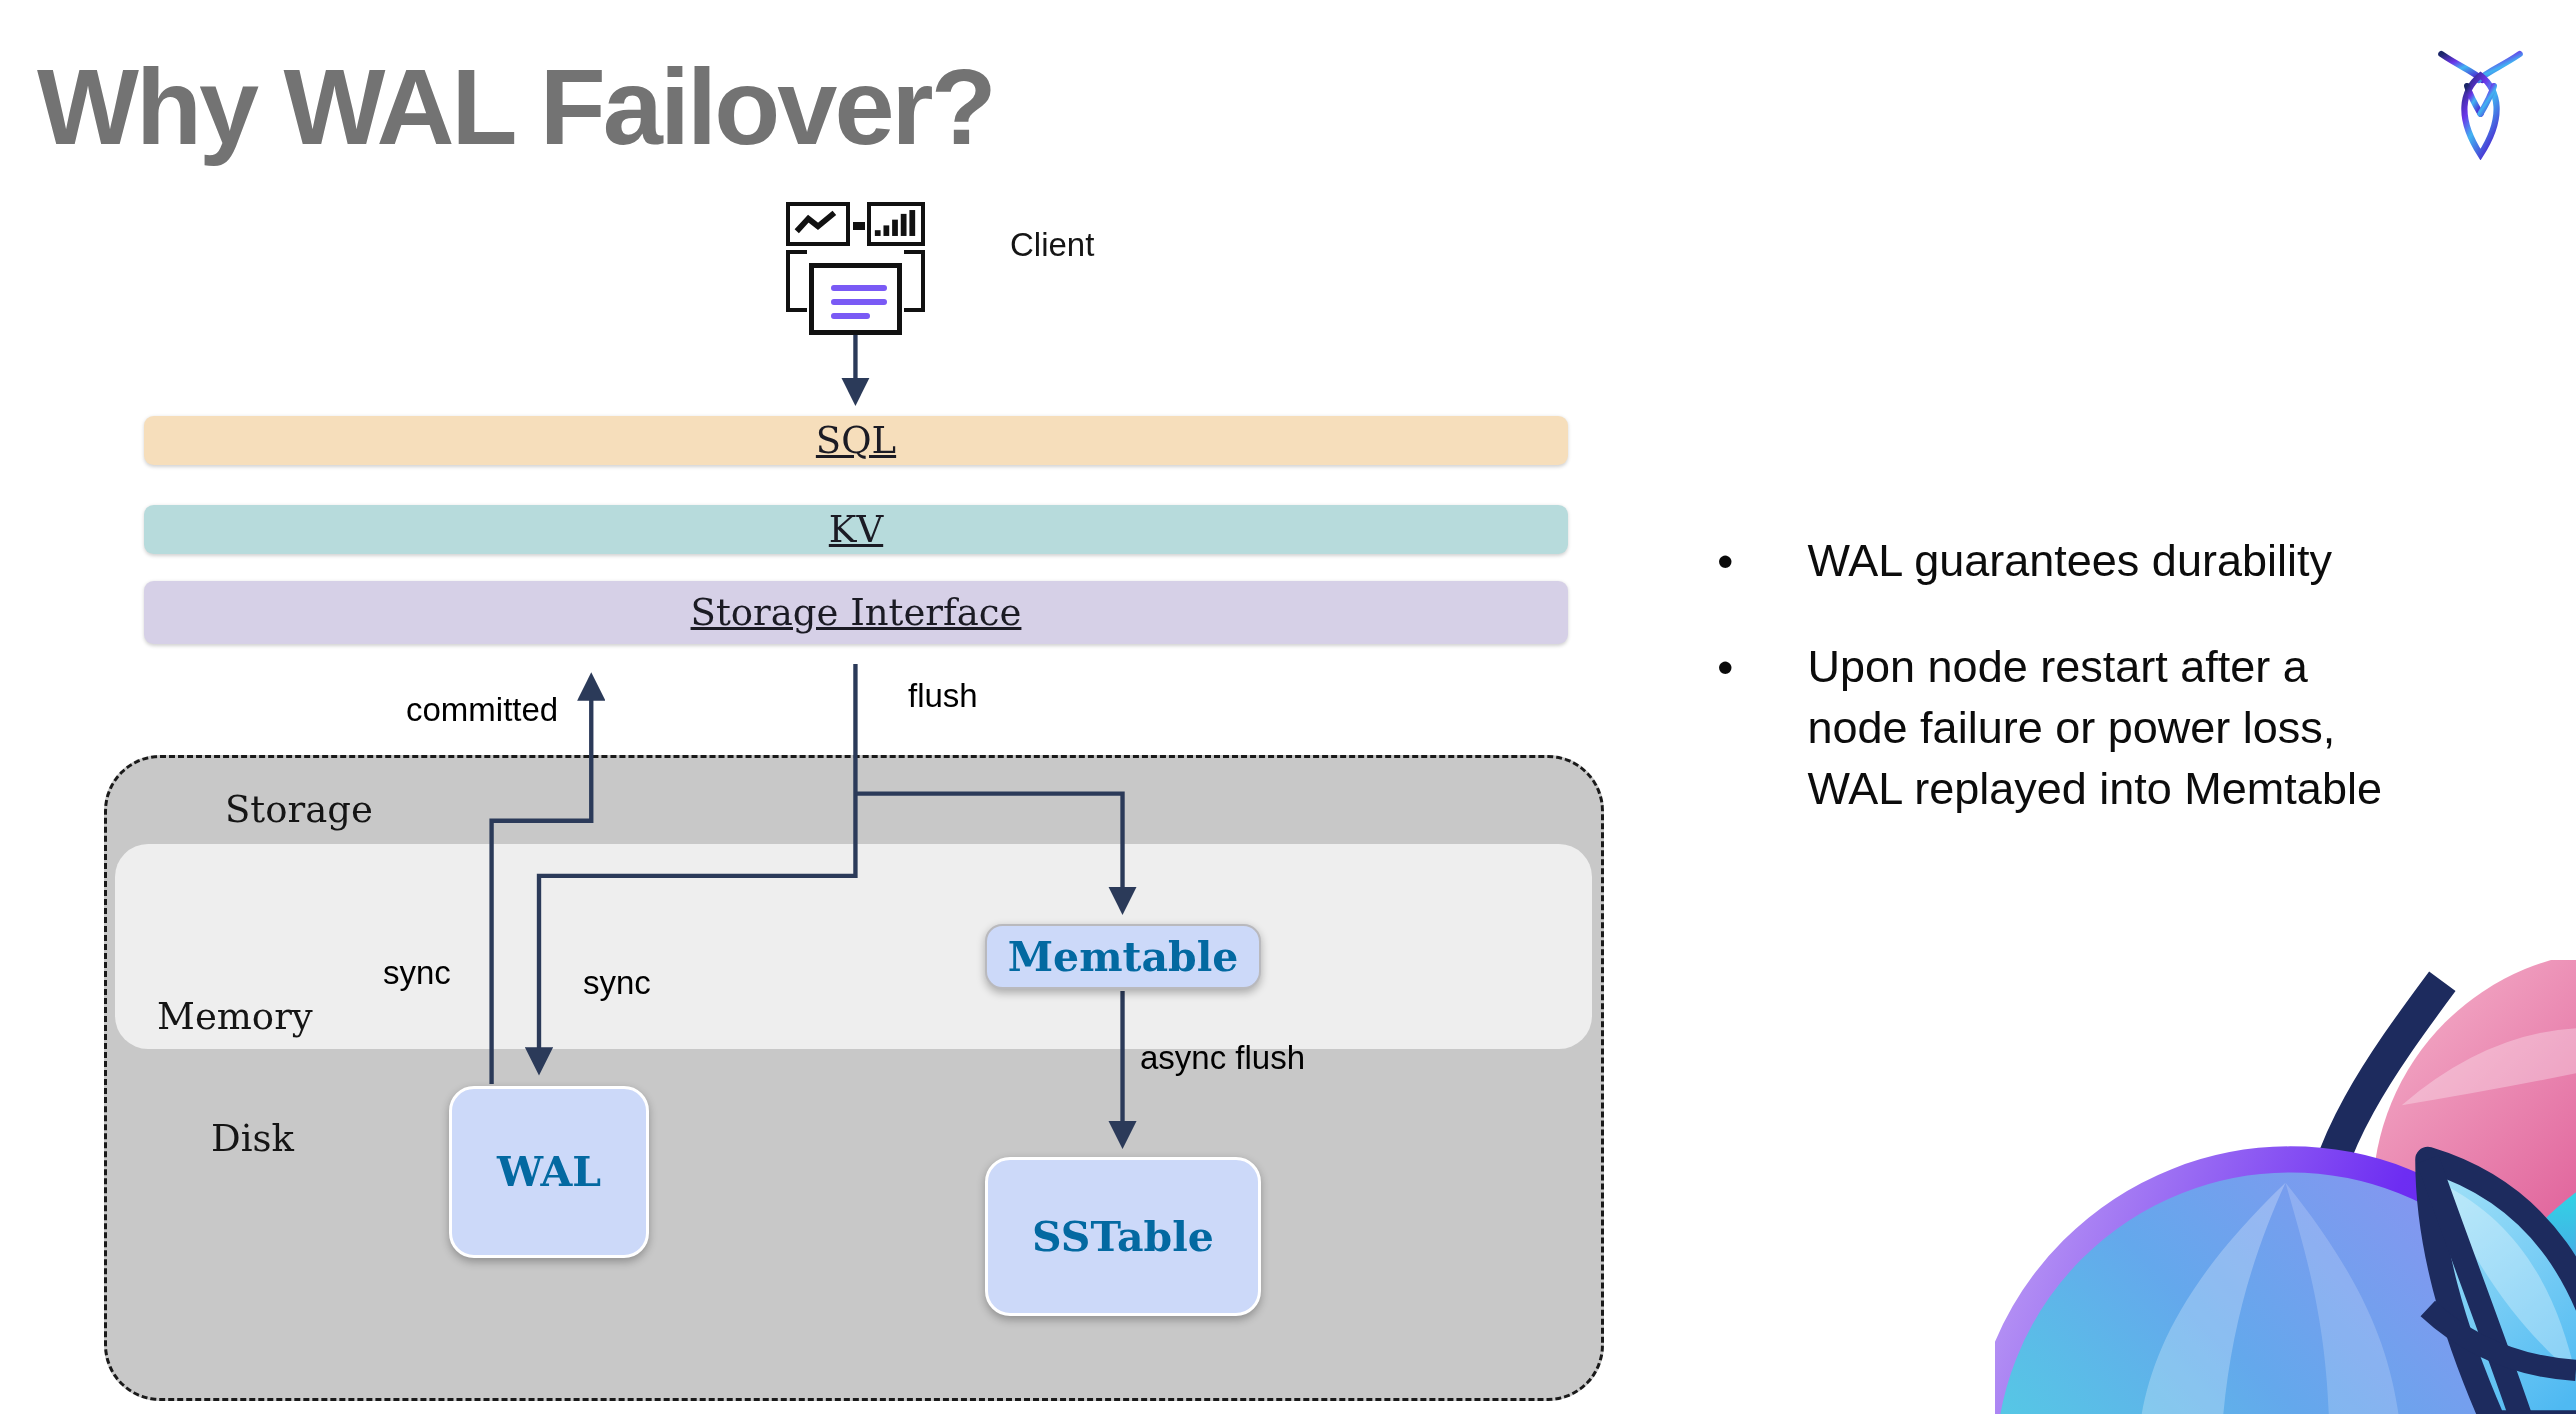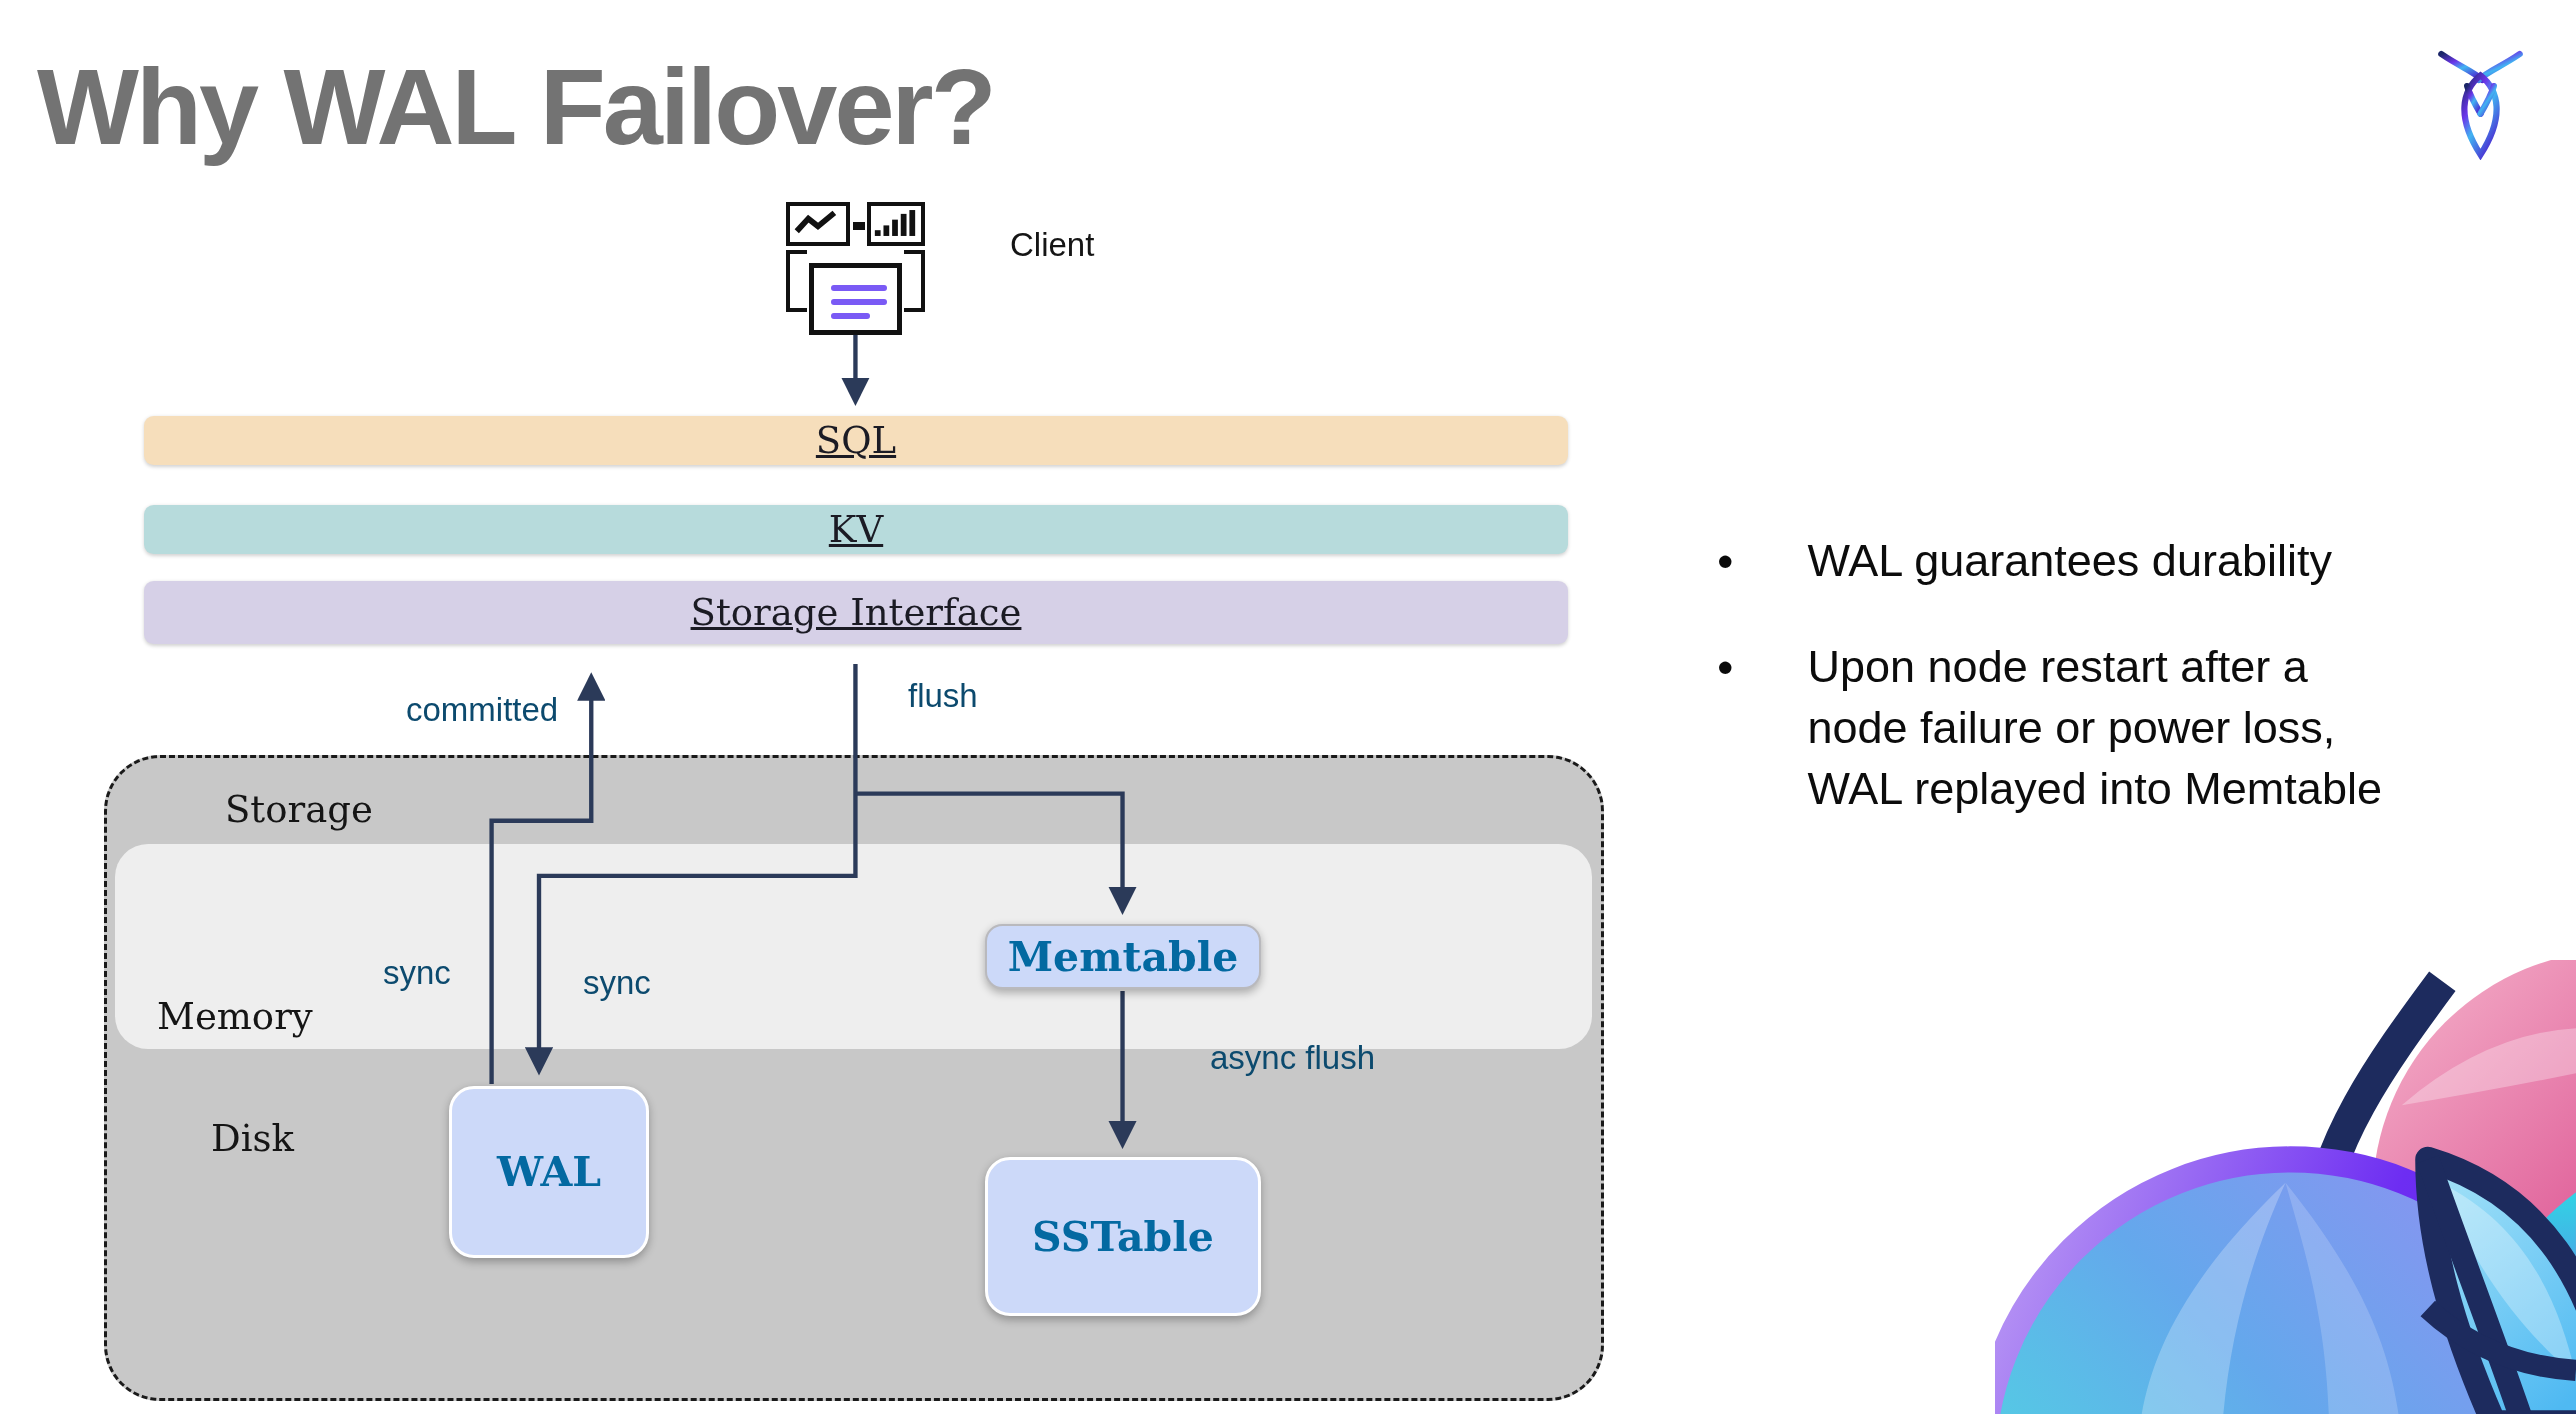--- a/index.html
+++ b/index.html
@@ -48,26 +48,26 @@
   }
   .memory{
     position:absolute;left:115px;top:844px;width:1477px;height:205px;
     background:var(--memory-fill);border-radius:33px;
   }
   .zone-label{position:absolute;font-family:"DejaVu Serif",serif;font-size:37px;color:#151515;}
   .lbl-pebble{left:225px;top:788px;}
   .lbl-memory{left:157px;top:995px;}
   .lbl-disk{left:211px;top:1117px;}
   
-  .edge-label{position:absolute;font-size:33px;color:#0c4a6e;}
+  .edge-label{position:absolute;font-size:33px;color:#000000;}
   .lbl-committed{left:406px;top:691px;}
   .lbl-commit{left:908px;top:677px;}
   .lbl-sync-a{left:383px;top:954px;}
   .lbl-sync-b{left:583px;top:964px;}
-  .lbl-async{left:1210px;top:1039px;}
+  .lbl-async{left:1140px;top:1039px;}
   
   .connectors{position:absolute;left:0;top:0;width:2576px;height:1415px;pointer-events:none;}
   .edge{stroke:var(--arrow);stroke-width:4.5;fill:none;}
   .ah{fill:var(--arrow);}
   
   .node{
     position:absolute;box-sizing:border-box;background:var(--node-fill);
     display:flex;align-items:center;justify-content:center;
     font-family:"DejaVu Serif",serif;font-weight:700;font-size:41px;color:#0369a1;
     box-shadow:0 3.9px 8.7px rgba(0,0,0,.28);

